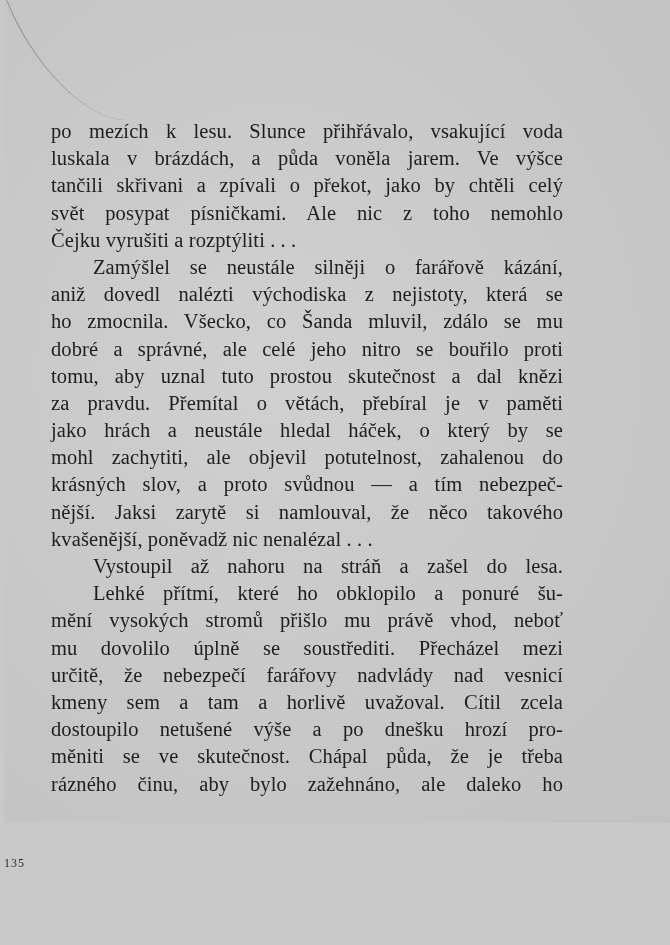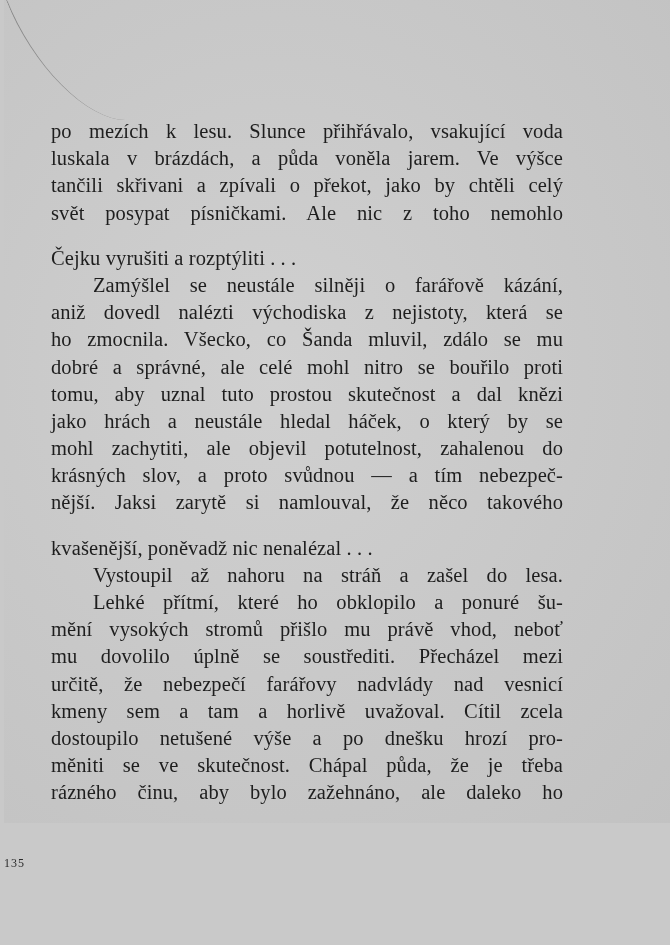--- a/index.html
+++ b/index.html
@@ -53,21 +53,20 @@
       height: 27.2px;
       line-height: 27.2px;
       font-size: 20.5px;
       white-space: nowrap;
       text-align: justify;
       text-align-last: justify;
       letter-spacing: 0.1px;
     }
     .line.last {
       text-align-last: left;
-      margin-top: 18px;
     }
     .line.indent {
       padding-left: 42px;
     }
     .page-number {
       position: absolute;
       left: 0;
       width: 670px;
       top: 856px;
       text-align: left;
@@ -85,22 +84,23 @@
 
   <div class="text-block">
     <div class="line">po mezích k lesu. Slunce přihřávalo, vsakující voda</div>
     <div class="line">luskala v brázdách, a půda voněla jarem. Ve výšce</div>
     <div class="line">tančili skřivani a zpívali o překot, jako by chtěli celý</div>
     <div class="line">svět posypat písničkami. Ale nic z toho nemohlo</div>
     <div class="line last">Čejku vyrušiti a rozptýliti . . .</div>
     <div class="line indent">Zamýšlel se neustále silněji o farářově kázání,</div>
     <div class="line">aniž dovedl nalézti východiska z nejistoty, která se</div>
     <div class="line">ho zmocnila. Všecko, co Šanda mluvil, zdálo se mu</div>
-    <div class="line">dobré a správné, ale celé mohl nitro se bouřilo proti</div>
+    <div class="line">dobré a správné, ale celé jeho nitro se bouřilo proti</div>
     <div class="line">tomu, aby uznal tuto prostou skutečnost a dal knězi</div>
+    <div class="line">za pravdu. Přemítal o větách, přebíral je v paměti</div>
     <div class="line">jako hrách a neustále hledal háček, o který by se</div>
     <div class="line">mohl zachytiti, ale objevil potutelnost, zahalenou do</div>
     <div class="line">krásných slov, a proto svůdnou — a tím nebezpeč-</div>
     <div class="line">nější. Jaksi zarytě si namlouval, že něco takového</div>
     <div class="line last">kvašenější, poněvadž nic nenalézal . . .</div>
     <div class="line indent">Vystoupil až nahoru na stráň a zašel do lesa.</div>
     <div class="line indent">Lehké přítmí, které ho obklopilo a ponuré šu-</div>
     <div class="line">mění vysokých stromů přišlo mu právě vhod, neboť</div>
     <div class="line">mu dovolilo úplně se soustřediti. Přecházel mezi</div>
     <div class="line">určitě, že nebezpečí farářovy nadvlády nad vesnicí</div>

